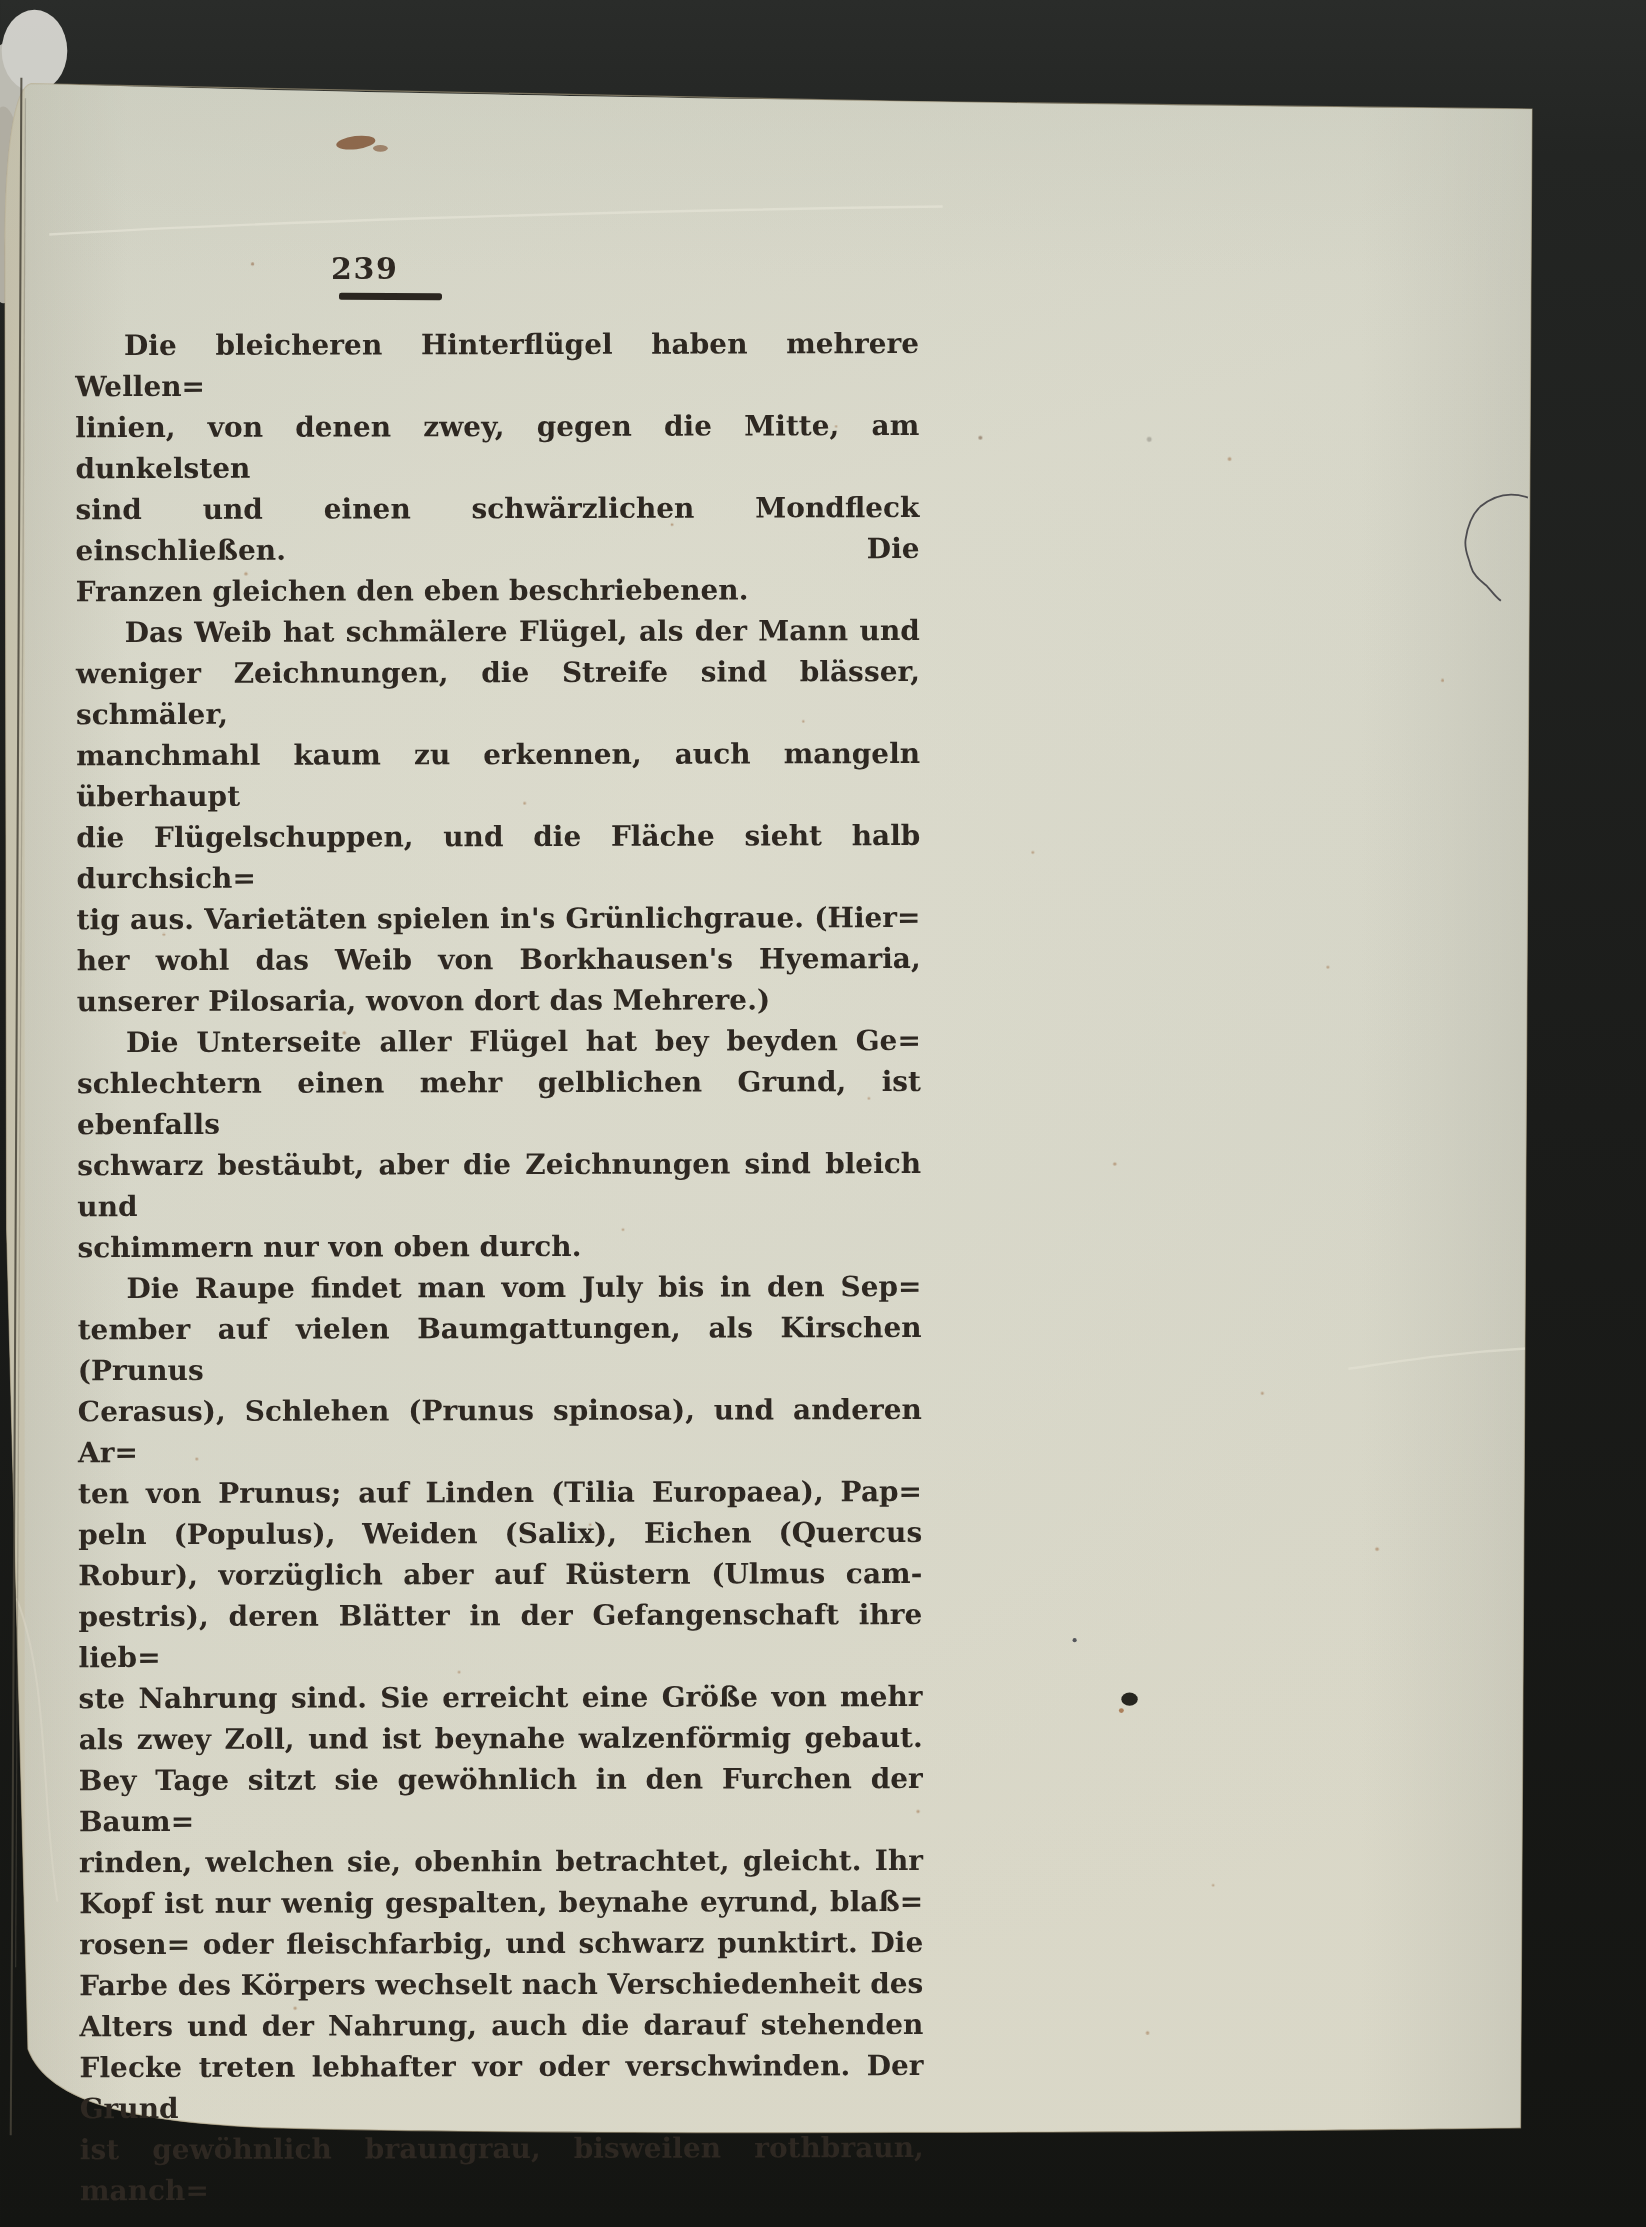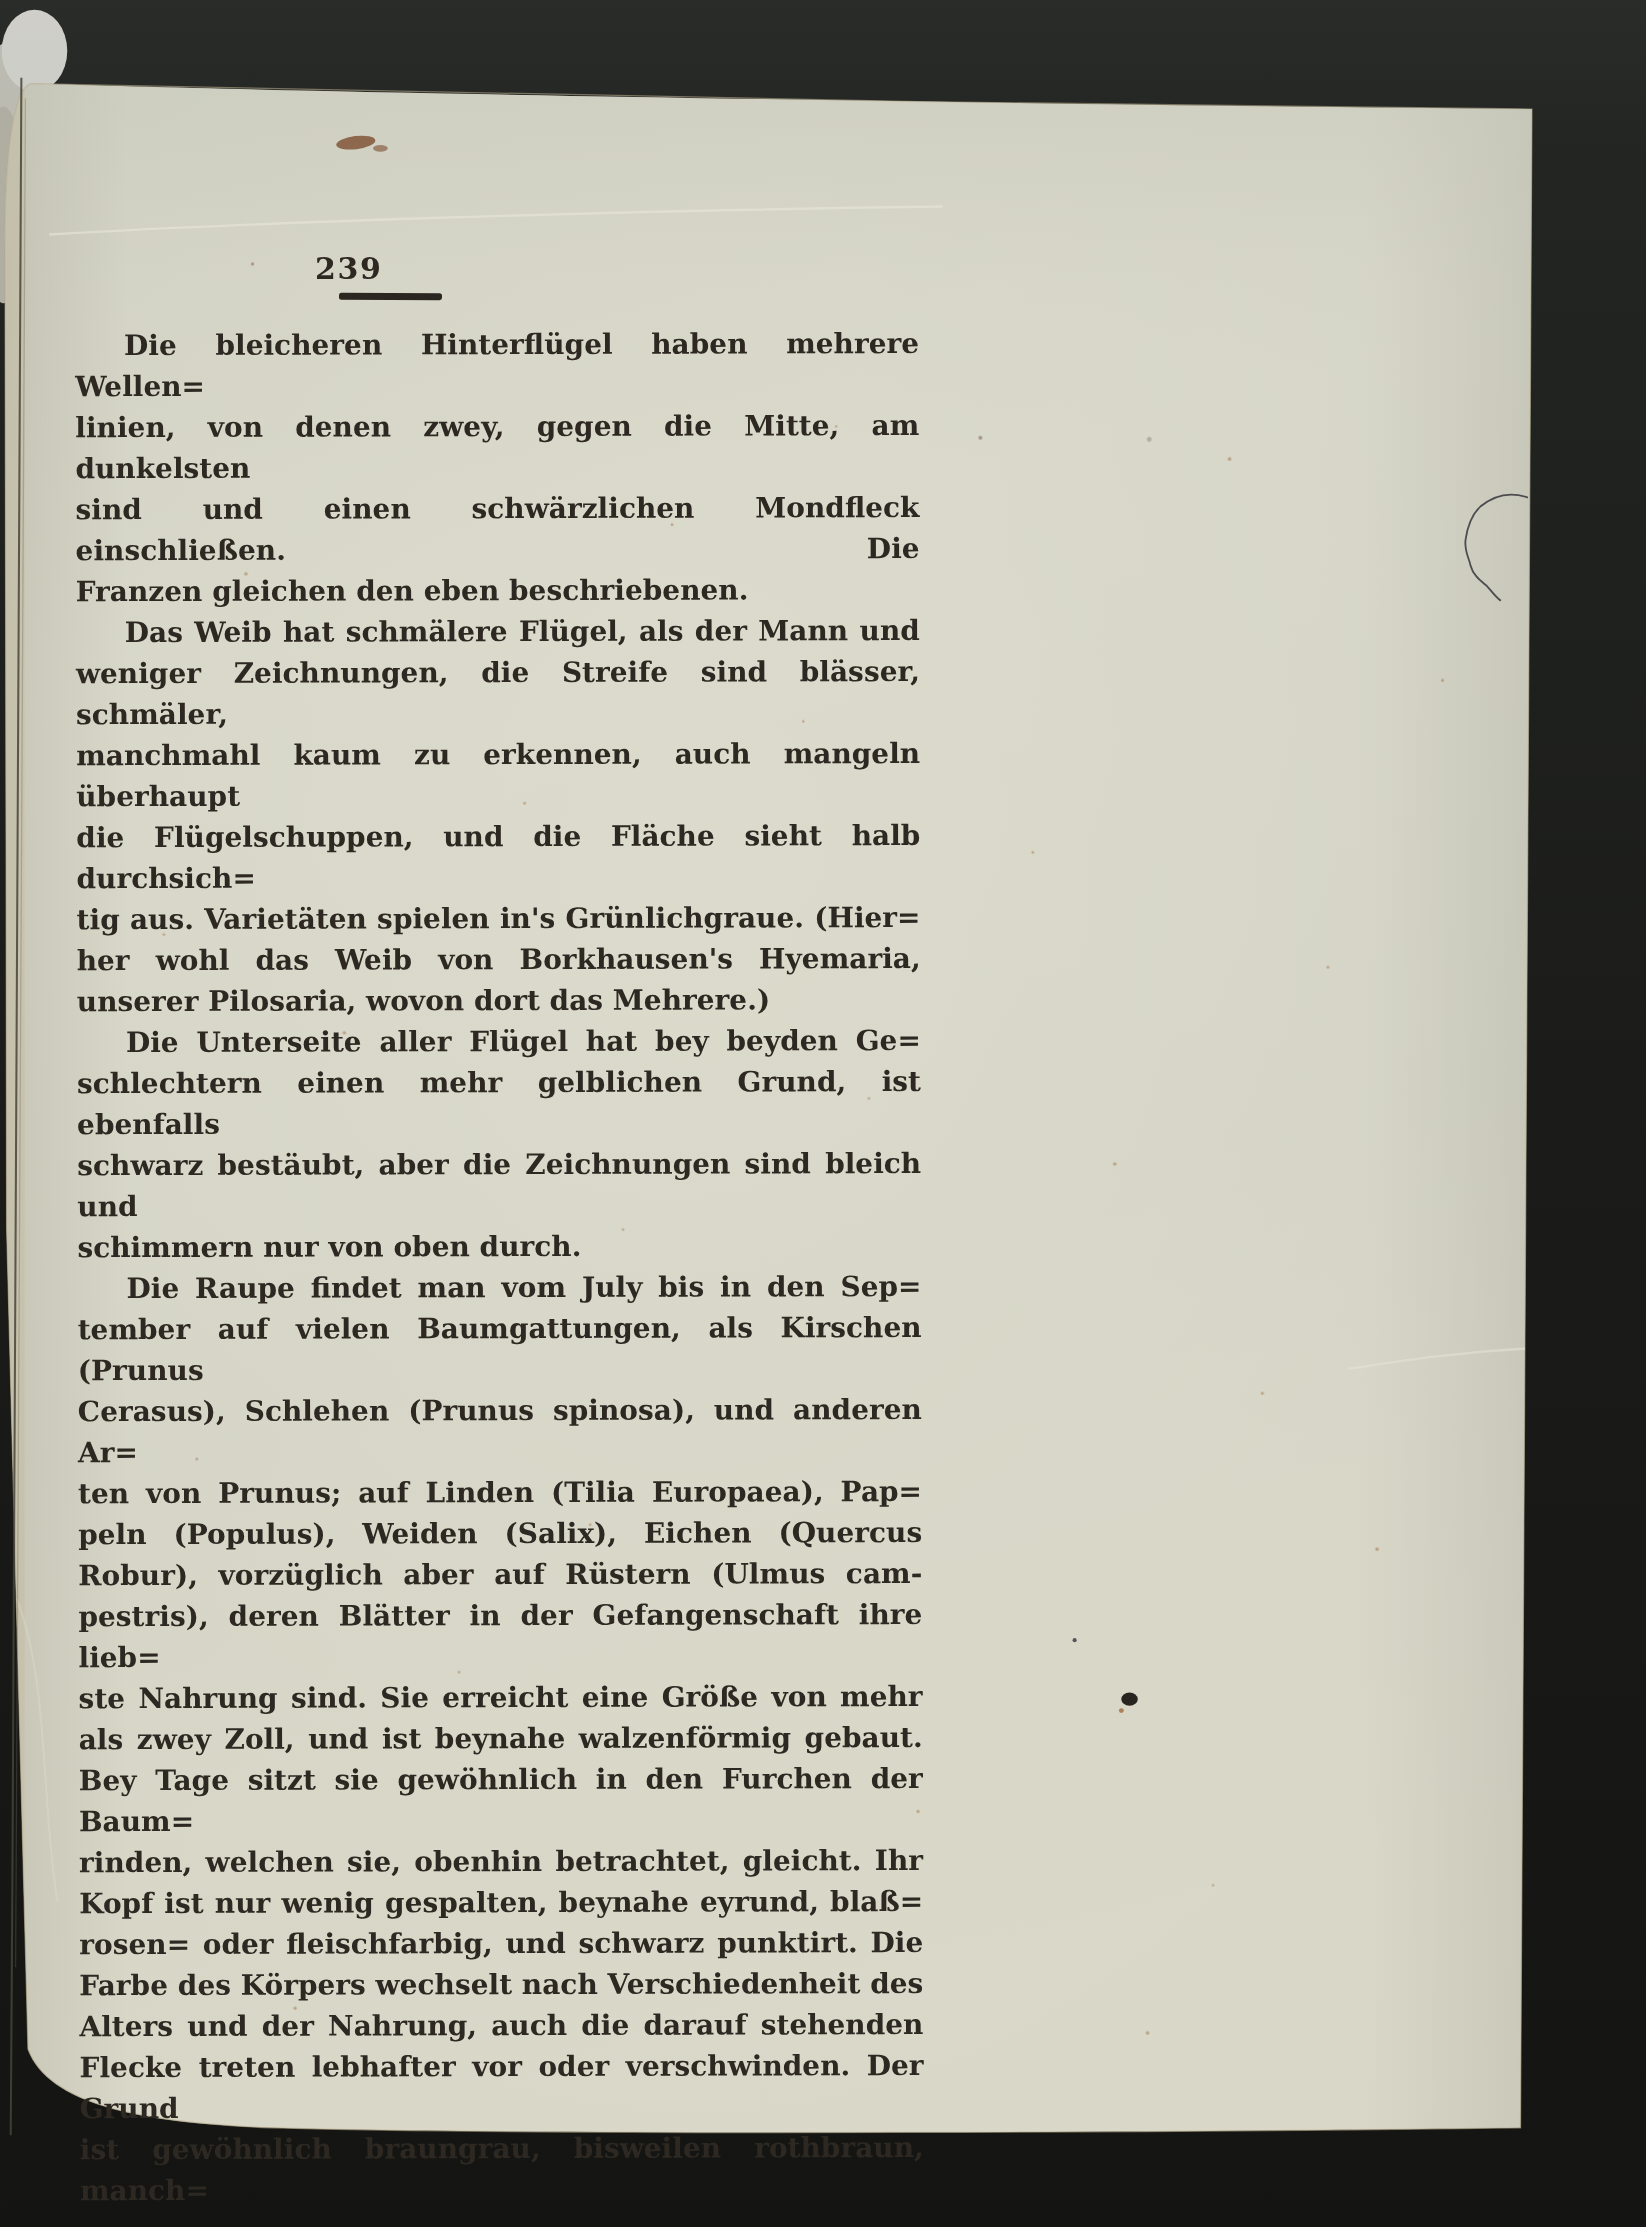--- a/index.html
+++ b/index.html
@@ -5,21 +5,21 @@
   html,body{margin:0;padding:0;}
   body{
     width:1646px;height:2227px;position:relative;overflow:hidden;
     background:#1b1c1a;
     font-family:"DejaVu Serif", serif;
   }
   #backdrop{position:absolute;left:0;top:0;width:1646px;height:2227px;}
   
   .content{position:absolute;left:0;top:0;width:1646px;height:2227px;}
   .page-number{
-    position:absolute;left:315px;top:251px;
+    position:absolute;left:331px;top:251px;
     font-size:30px;letter-spacing:1.6px;color:#2e2822;font-weight:600;
   }
   .page-number-rule{
     position:absolute;left:339px;top:293px;width:103px;height:6.6px;
     background:#2b2620;border-radius:2.5px;transform:rotate(0.4deg);
   }
   .text-block{
     position:absolute;left:75px;top:323px;width:844px;
     font-size:28px;line-height:41px;font-weight:700;color:#2e2822;
     transform:rotate(-0.15deg);transform-origin:top right;

